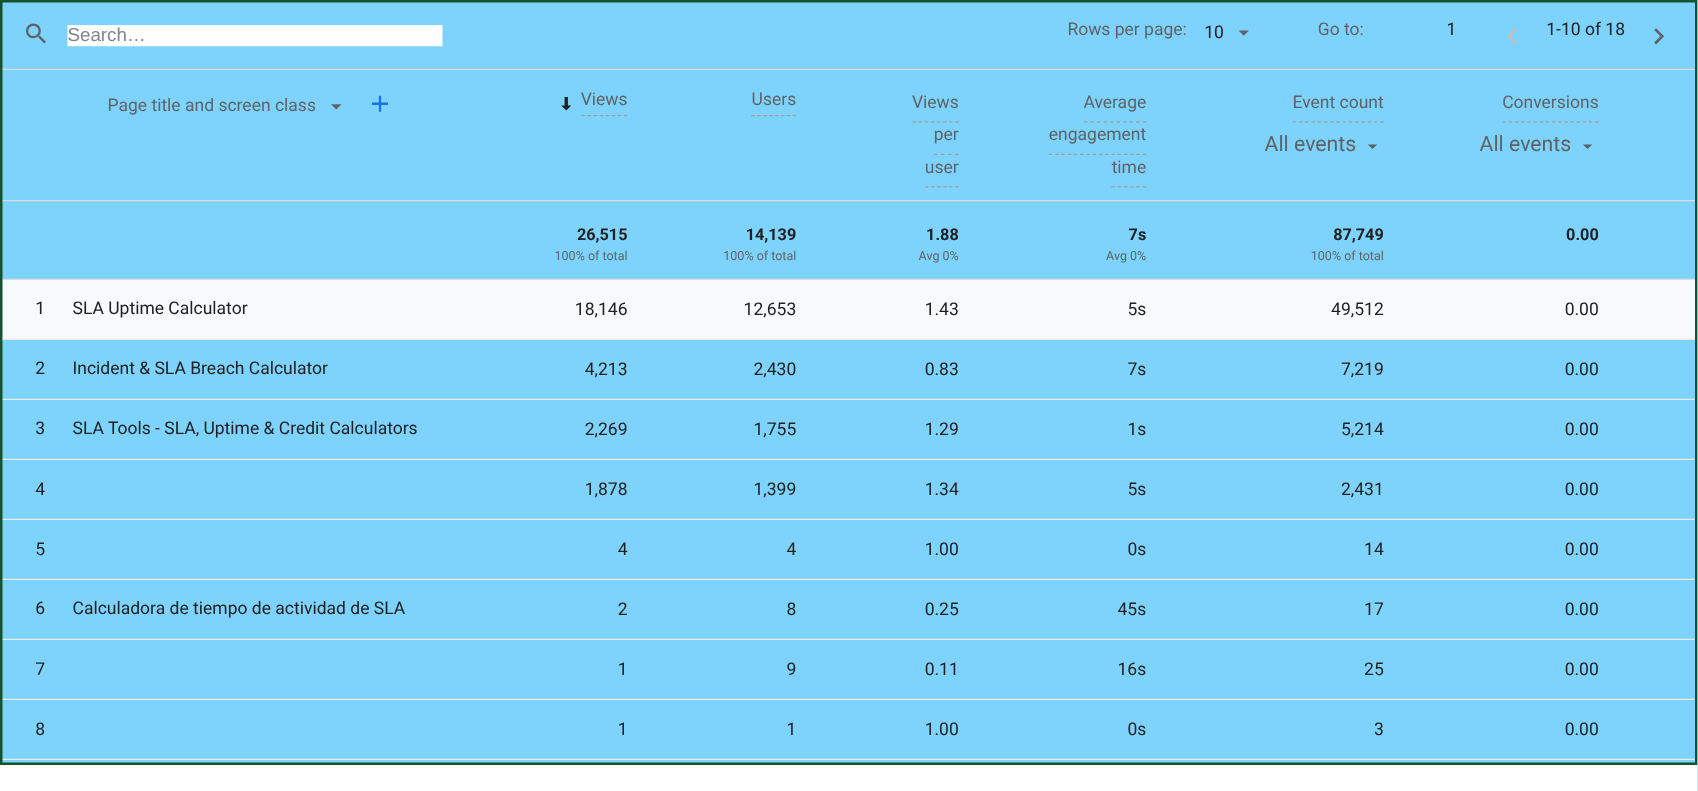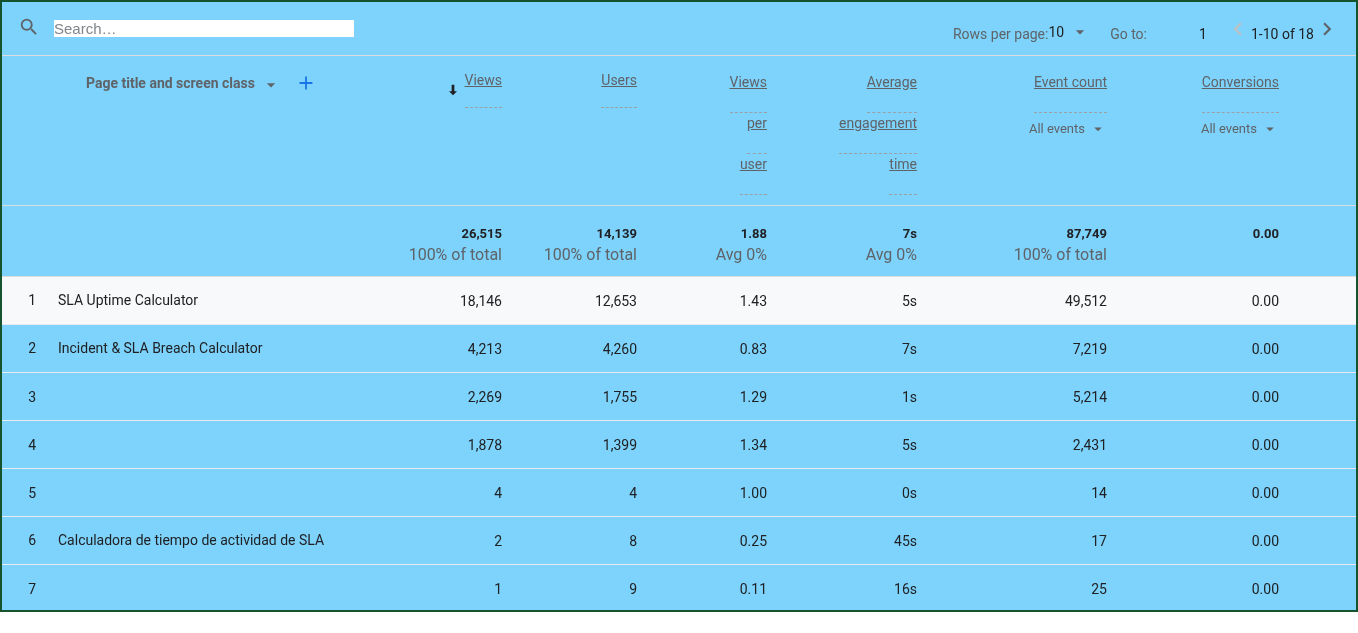--- a/index.html
+++ b/index.html
@@ -35,21 +35,22 @@
     border: none;
     outline: none;
     font-size: 15px;
     margin-left: 14px;
     color: #202124;
     width: 300px;
   }
   .search-area input::placeholder { color: #80868b; }
   .pager {
     display: flex;
-    align-items: flex-end;
+    align-items: flex-start;
+    gap: 14px;
     color: #5f6368;
     font-size: 14px;
   }
   .pager .rpp-val, .pager .goto-val {
     display: inline-flex;
     align-items: center;
     gap: 6px;
     color: #202124;
     min-width: 40px;
   }
@@ -96,56 +97,55 @@
     line-height: 1.35;
     padding-top: 8px;
     padding-bottom: 8px;
   }
 
   
   .hcell { text-align: right; padding-right: 18px; color: #5f6368;}
   .hcell .hlabel {
     color: #5f6368;
     border-bottom: 1px dashed #9aa0a6;
-    padding-bottom: 19px;
+    padding-bottom: 4px;
     display: inline-block;
     cursor: default;
-    text-decoration: underline;
   }
   .hcell .multi { display:flex; flex-direction:column; align-items:flex-end; line-height:1.5; }
   .hcell .sub-dd {
     display: inline-flex;
     align-items: center;
     gap: 4px;
     color: #5f6368;
-    font-size: 13px;
+    font-size: 17px;
     margin-top: 6px;
     cursor: pointer;
   }
   .hcell .sub-dd svg { width:18px; height:18px; fill:#5f6368; }
   .sort-ind { display:inline-flex; align-items:center; gap:4px; justify-content:flex-end;}
   .sort-ind svg { width:16px; height:16px; fill:#202124; }
 
   
   .dim-head {
     display:flex;
     align-items:center;
     gap: 10px;
     padding-left: 84px;
   }
   .dim-head .dd {
-    display:inline-flex; align-items:flex-start; gap:6px; color:#5f6368; cursor:pointer;font-weight:bold;
+    display:inline-flex; align-items:center; gap:6px; color:#5f6368; cursor:pointer;
   }
   .dim-head .dd svg { width:20px; height:20px; fill:#5f6368; }
   .dim-head .plus svg { width:22px; height:22px; fill:#1a73e8; }
   .dim-head .plus { cursor:pointer; margin-left:4px;}
 
   
   .tot .big { font-weight: 700; font-size: 13px; }
-  .tot .small { font-size: 16px; color: #5f6368; margin-top: 4px; }
+  .tot .small { font-size: 10px; color: #5f6368; margin-top: 4px; }
   .tot { text-align: right; padding-right: 18px; }
 </style>
 </head>
 <body>
 
 <div class="frame">
   <div class="topbar">
     <div class="search-area">
       <span>
         <svg viewBox="0 0 24 24">
@@ -155,21 +155,21 @@
       <input type="text" placeholder="Search…" style="">
     </div>
     <div class="pager">
       <span>Rows per page:</span>
       <span class="rpp-val">
         <span>10</span>
         <svg class="drop" viewBox="0 0 24 24">
             <path d="M7 10l5 5 5-5z"></path>
           </svg>
       </span>
-      <span style="margin-left:20px;">Go to:</span>
+      <span style="margin-left:35px;">Go to:</span>
       <span class="goto-val">1</span>
       <span class="nav-arrow disabled" style="margin-left:12px;">
         <svg viewBox="0 0 24 24">
             <path d="M15.41 16.59L10.83 12l4.58-4.59L14 6l-6 6 6 6 1.41-1.41z"></path>
           </svg>
       </span>
       <span class="range">1-10 of 18</span>
       <span class="nav-arrow">
         <svg viewBox="0 0 24 24">
             <path d="M8.59 16.59L13.17 12 8.59 7.41 10 6l6 6-6 6-1.41-1.41z"></path>
@@ -283,29 +283,30 @@
           <div class="cell num">5s</div>
           <div class="cell num">49,512</div>
           <div class="cell num">0.00</div>
         </div>
         <div class="row data-row">
           <div class="cell dim">
             <span class="idx">2</span>
             <span class="name">Incident &amp; SLA Breach Calculator</span>
           </div>
           <div class="cell num">4,213</div>
-          <div class="cell num">4,260</div>
+          <div class="cell num">2,430</div>
           <div class="cell num">0.83</div>
           <div class="cell num">7s</div>
           <div class="cell num">7,219</div>
           <div class="cell num">0.00</div>
         </div>
         <div class="row data-row">
           <div class="cell dim">
             <span class="idx">3</span>
+            <span class="name">SLA Tools - SLA, Uptime &amp; Credit Calculators</span>
           </div>
           <div class="cell num">2,269</div>
           <div class="cell num">1,755</div>
           <div class="cell num">1.29</div>
           <div class="cell num">1s</div>
           <div class="cell num">5,214</div>
           <div class="cell num">0.00</div>
         </div>
         <div class="row data-row">
           <div class="cell dim">

